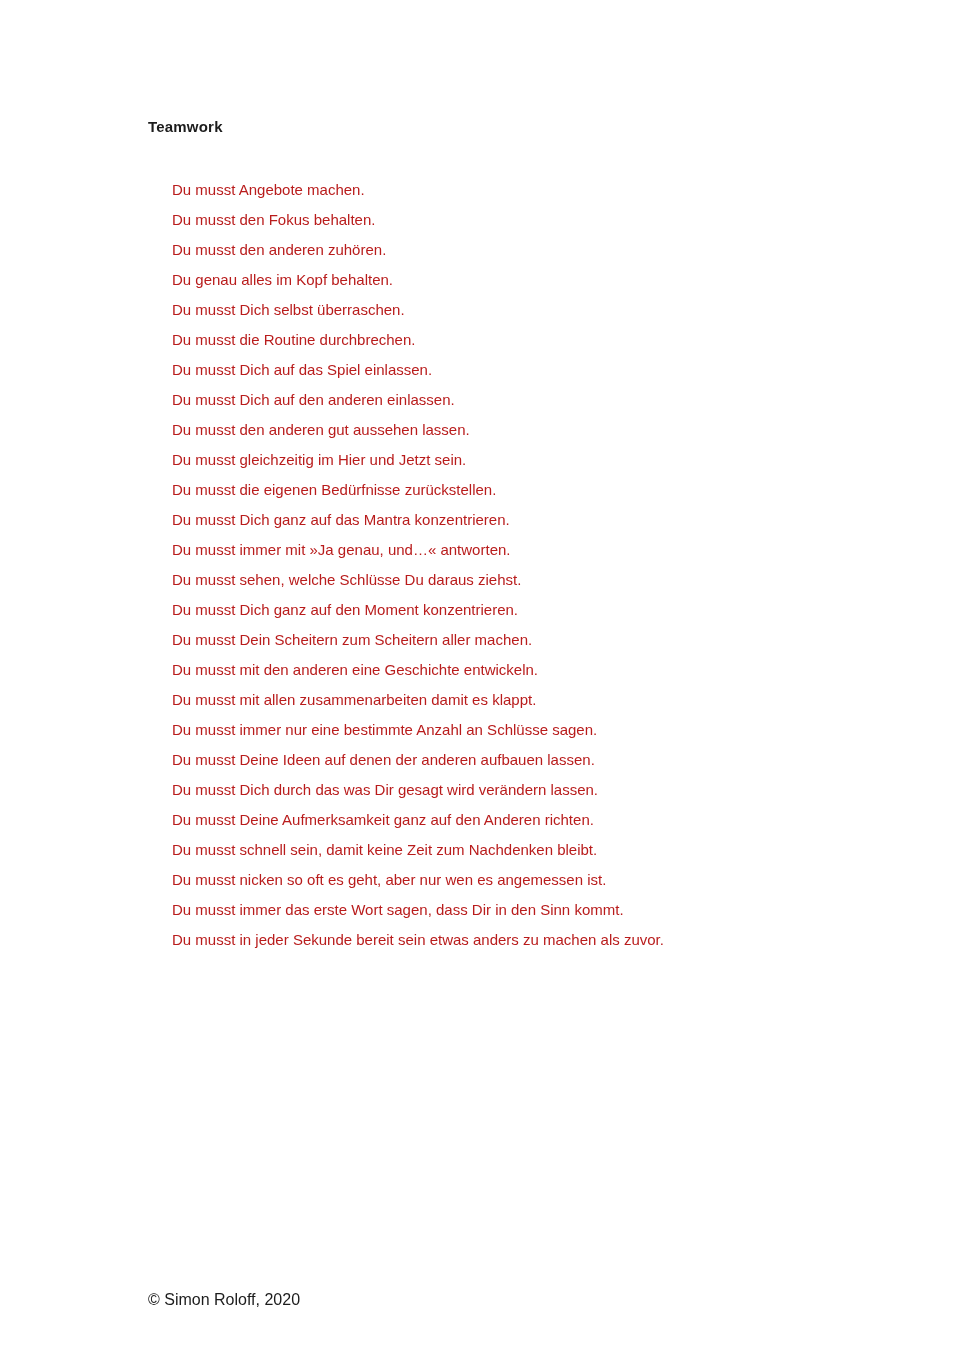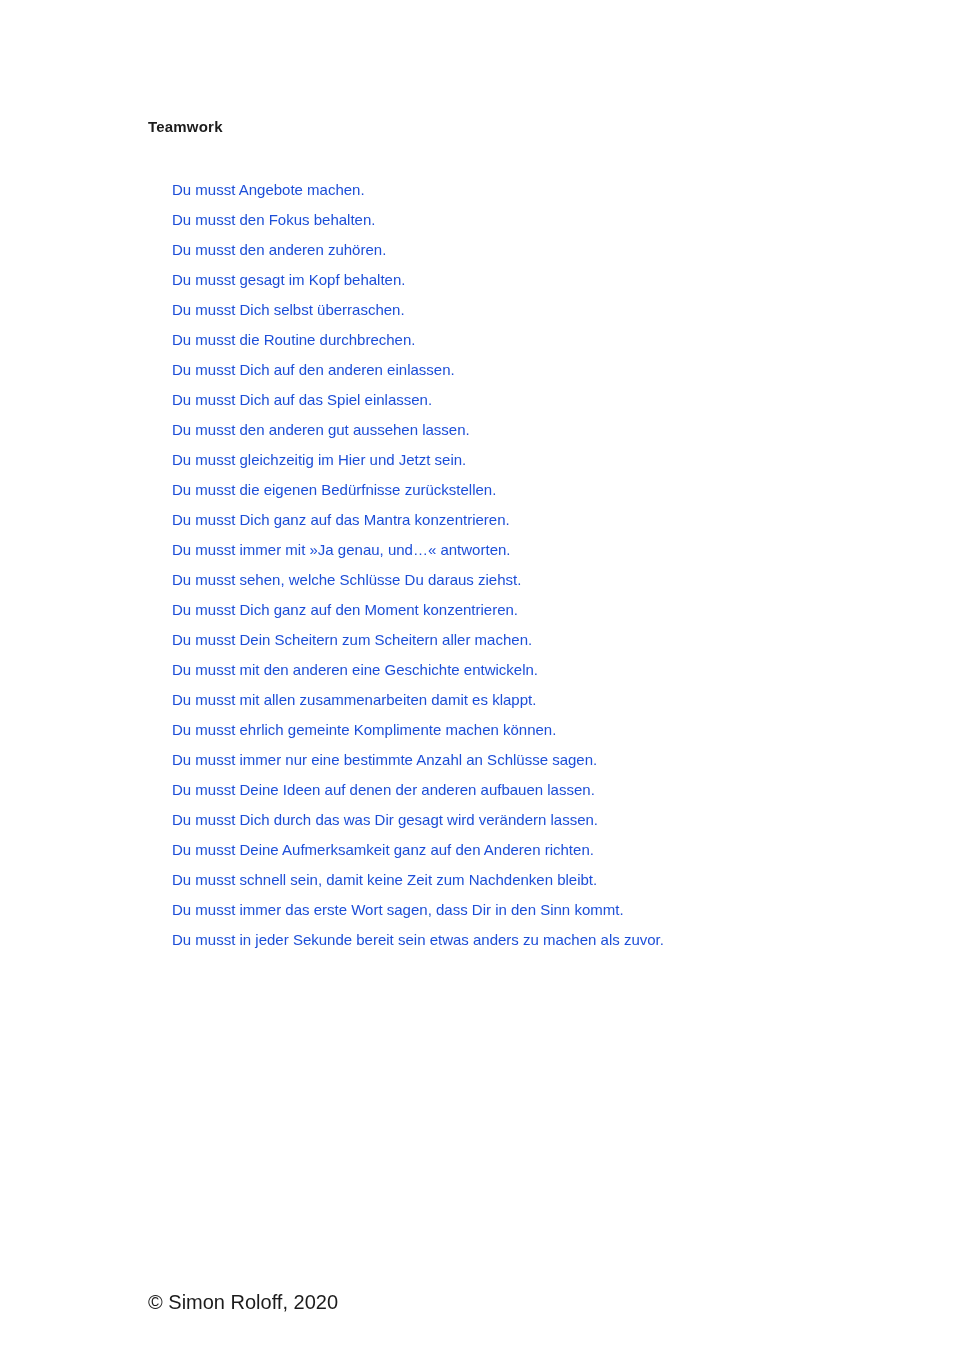--- a/index.html
+++ b/index.html
@@ -31,62 +31,62 @@
     top: 175px;
     margin: 0;
     padding: 0;
   }
   .poem p {
     margin: 0;
     padding: 0;
     font-size: 15px;
     line-height: 30px;
     white-space: nowrap;
-    color: #1d4ed8;
+    color: #b91c1c;
   }
   .copyright {
     position: absolute;
     left: 148px;
     top: 1291px;
-    font-size: 20px;
+    font-size: 16px;
     color: #1c1c1c;
     text-align: right;
   }
 </style>
 </head>
 <body>
 
 <div class="page">
 
   <div class="page-title">Teamwork</div>
 
   <div class="poem">
     <p>Du musst Angebote machen.</p>
     <p>Du musst den Fokus behalten.</p>
     <p>Du musst den anderen zuhören.</p>
-    <p>Du musst gesagt im Kopf behalten.</p>
+    <p>Du genau alles im Kopf behalten.</p>
     <p>Du musst Dich selbst überraschen.</p>
     <p>Du musst die Routine durchbrechen.</p>
+    <p>Du musst Dich auf das Spiel einlassen.</p>
     <p>Du musst Dich auf den anderen einlassen.</p>
-    <p>Du musst Dich auf das Spiel einlassen.</p>
     <p>Du musst den anderen gut aussehen lassen.</p>
     <p>Du musst gleichzeitig im Hier und Jetzt sein.</p>
     <p>Du musst die eigenen Bedürfnisse zurückstellen.</p>
     <p>Du musst Dich ganz auf das Mantra konzentrieren.</p>
     <p>Du musst immer mit »Ja genau, und…« antworten.</p>
     <p>Du musst sehen, welche Schlüsse Du daraus ziehst.</p>
     <p>Du musst Dich ganz auf den Moment konzentrieren.</p>
     <p>Du musst Dein Scheitern zum Scheitern aller machen.</p>
     <p>Du musst mit den anderen eine Geschichte entwickeln.</p>
     <p>Du musst mit allen zusammenarbeiten damit es klappt.</p>
-    <p>Du musst ehrlich gemeinte Komplimente machen können.</p>
     <p>Du musst immer nur eine bestimmte Anzahl an Schlüsse sagen.</p>
     <p>Du musst Deine Ideen auf denen der anderen aufbauen lassen.</p>
     <p>Du musst Dich durch das was Dir gesagt wird verändern lassen.</p>
     <p>Du musst Deine Aufmerksamkeit ganz auf den Anderen richten.</p>
     <p>Du musst schnell sein, damit keine Zeit zum Nachdenken bleibt.</p>
+    <p>Du musst nicken so oft es geht, aber nur wen es angemessen ist.</p>
     <p>Du musst immer das erste Wort sagen, dass Dir in den Sinn kommt.</p>
     <p>Du musst in jeder Sekunde bereit sein etwas anders zu machen als zuvor.</p>
   </div>
 
   <div class="copyright">© Simon Roloff, 2020</div>
 
 </div>
 
 </body></html>

